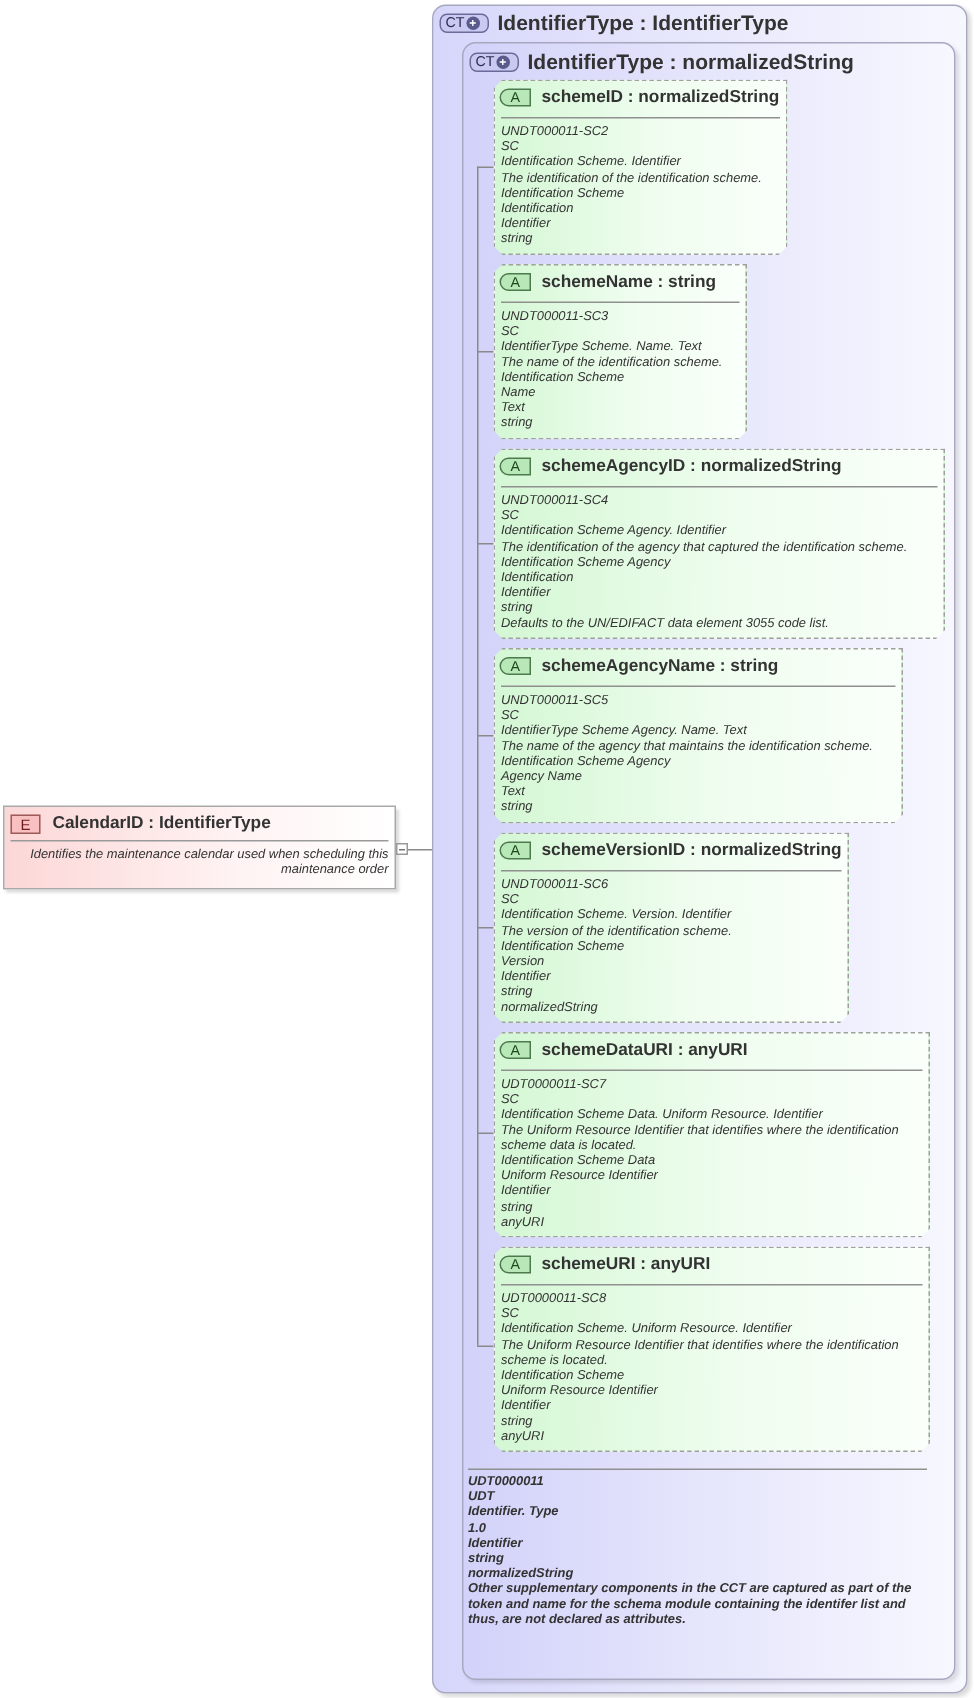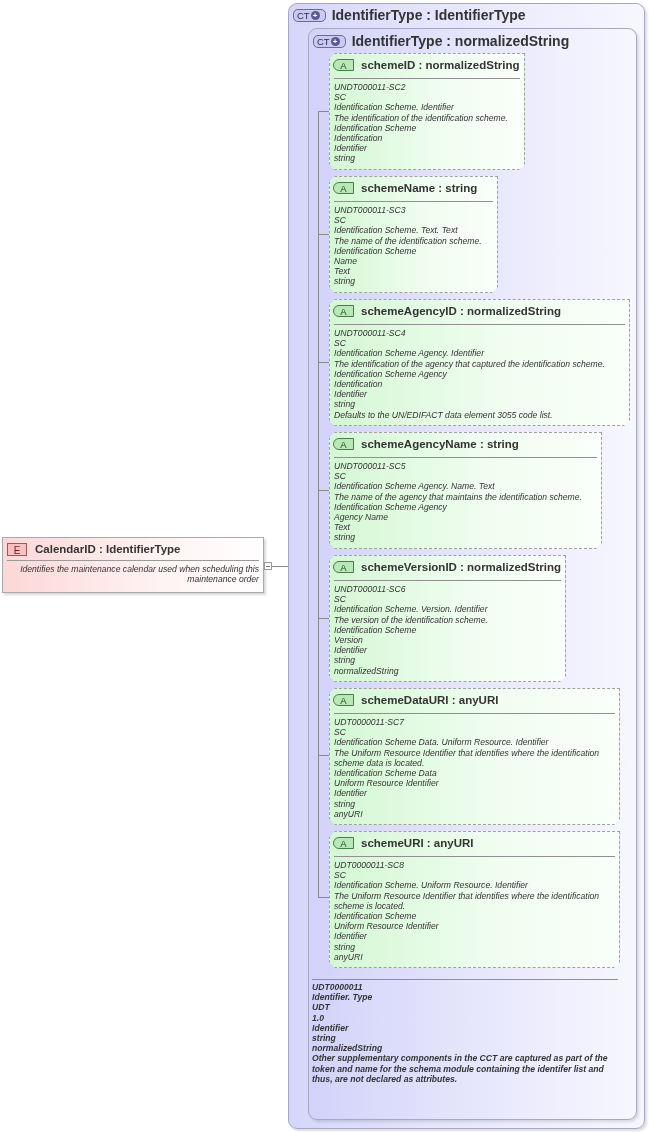--- a/index.html
+++ b/index.html
@@ -124,21 +124,21 @@
 
 <div class="attr" style="left:329px; top:176px; width:169px; height:117px;">
   <div class="hdr">
     <span class="badge-a">A</span>
     <span class="title">schemeName : string</span>
   </div>
   <hr>
   <div class="lines">
     <div class="ln">UNDT000011-SC3</div>
     <div class="ln">SC</div>
-    <div class="ln">Identification Scheme. Text. Text</div>
+    <div class="ln">IdentifierType Scheme. Name. Text</div>
     <div class="ln">The name of the identification scheme.</div>
     <div class="ln">Identification Scheme</div>
     <div class="ln">Name</div>
     <div class="ln">Text</div>
     <div class="ln">string</div>
   </div>
 </div>
 
 <div class="attr" style="left:329px; top:299px; width:301px; height:127px;">
   <div class="hdr">
@@ -161,21 +161,21 @@
 
 <div class="attr" style="left:329px; top:432px; width:273px; height:117px;">
   <div class="hdr">
     <span class="badge-a">A</span>
     <span class="title">schemeAgencyName : string</span>
   </div>
   <hr>
   <div class="lines">
     <div class="ln">UNDT000011-SC5</div>
     <div class="ln">SC</div>
-    <div class="ln">Identification Scheme Agency. Name. Text</div>
+    <div class="ln">IdentifierType Scheme Agency. Name. Text</div>
     <div class="ln">The name of the agency that maintains the identification scheme.</div>
     <div class="ln">Identification Scheme Agency</div>
     <div class="ln">Agency Name</div>
     <div class="ln">Text</div>
     <div class="ln">string</div>
   </div>
 </div>
 
 <div class="attr" style="left:329px; top:555px; width:237px; height:127px;">
   <div class="hdr">
@@ -230,20 +230,20 @@
     <div class="ln">Uniform Resource Identifier</div>
     <div class="ln">Identifier</div>
     <div class="ln">string</div>
     <div class="ln">anyURI</div>
   </div>
 </div>
 
 <div class="footer-notes">
   <hr>
   <div class="ln">UDT0000011</div>
+  <div class="ln">UDT</div>
   <div class="ln">Identifier. Type</div>
-  <div class="ln">UDT</div>
   <div class="ln">1.0</div>
   <div class="ln">Identifier</div>
   <div class="ln">string</div>
   <div class="ln">normalizedString</div>
   <div class="ln">Other supplementary components in the CCT are captured as part of the token and name for the schema module containing the identifer list and thus, are not declared as attributes.</div>
 </div>
 
 </body></html>

